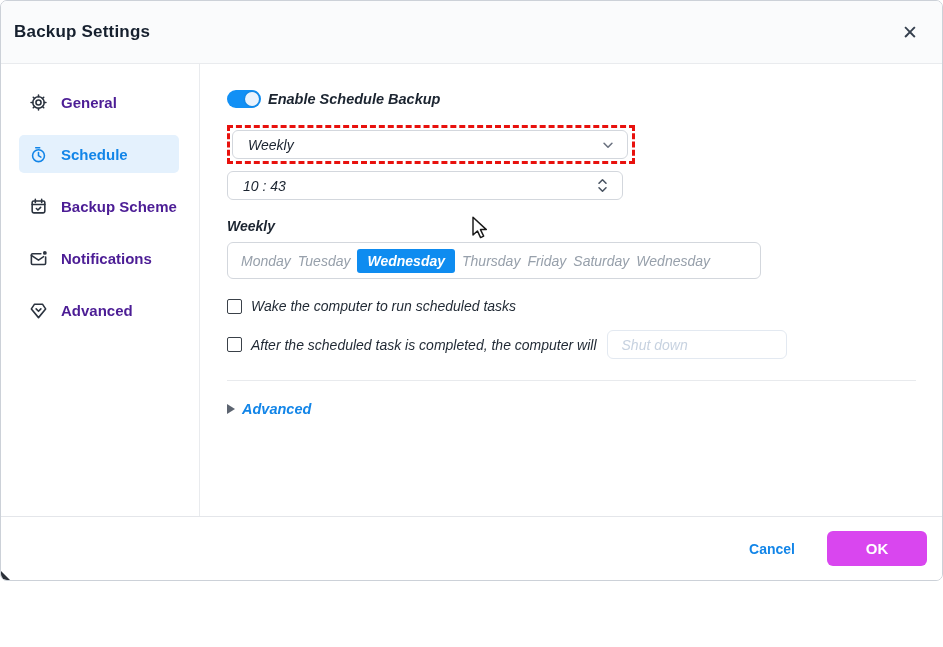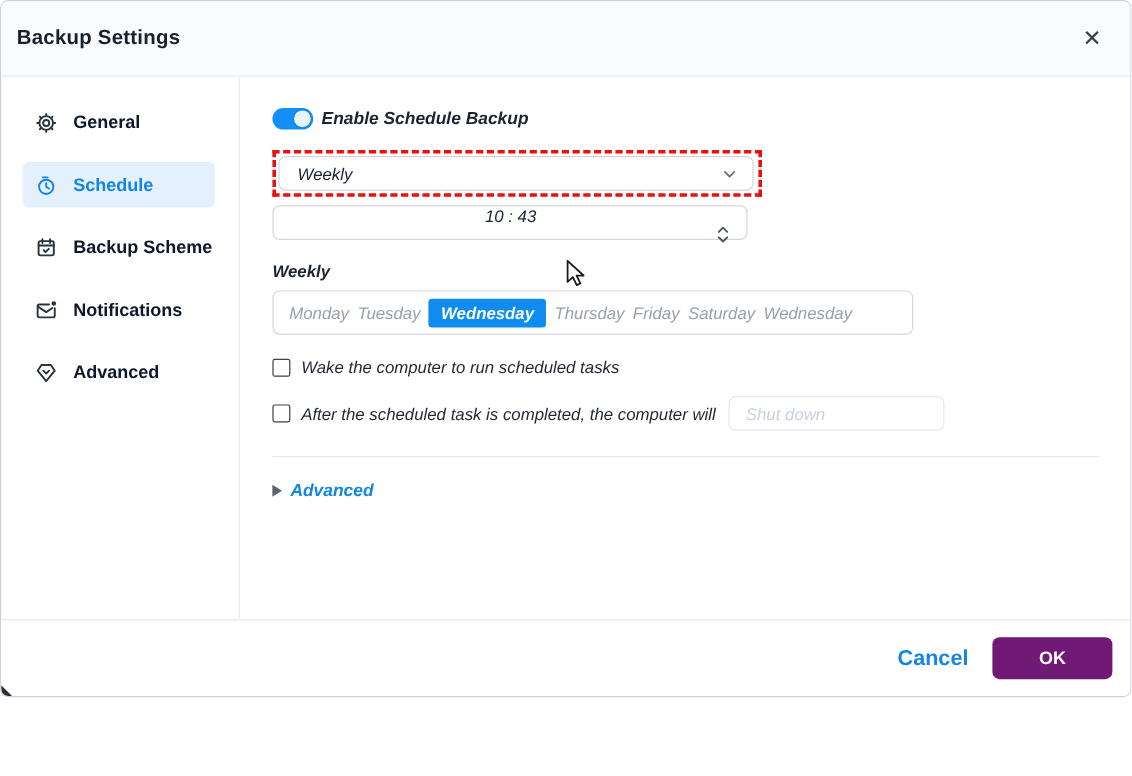--- a/index.html
+++ b/index.html
@@ -25,21 +25,21 @@
 
   
   .body-row { display: flex; height: 520px; }
 
   
   .sidebar { width: 201px; border-right: 1px solid #e9ebee; padding: 19px 20px 0 18px; }
   .side-item {
     display: flex; align-items: center; gap: 13px;
     height: 38px; padding: 0 0 0 10px; margin-bottom: 14px;
     border-radius: 5px; cursor: pointer;
-    font-size: 15px; font-weight: bold; color: #0f172a;
+    font-size: 15px; font-weight: bold; color: #4c1d95;
   }
   .side-item svg { flex: 0 0 auto; }
   .side-item.selected { background: #e4f1fd; color: #1285e8; }
 
   
   .main { position: relative; flex: 1; padding: 25px 26px 0 27px; font-style: italic; }
 
   .toggle-row { display: flex; align-items: center; height: 20px; }
   .toggle {
     position: relative; width: 34px; height: 18px; border-radius: 9px;
@@ -60,21 +60,21 @@
     display: flex; align-items: center; padding: 0 12px 0 15px;
     font-size: 14px; color: #1b2430; background: #fff; cursor: pointer;
   }
   .select-box .chev { margin-left: auto; }
 
   .field-label { margin-top: 11px; font-size: 14px; font-weight: bold; color: #1b2430; }
 
   .time-box {
     margin-top: 7px; width: 396px; height: 29px; border: 1px solid #d3d7dd; border-radius: 6px;
     display: flex; align-items: center; padding: 0 14px 0 15px;
-    font-size: 14px; color: #1b2430; background: #fff; flex-direction: column;
+    font-size: 14px; color: #1b2430; background: #fff;
   }
   .stepper { margin-left: auto; display: flex; flex-direction: column; gap: 1px; cursor: pointer; }
 
   .days-box {
     margin-top: 8px; width: 534px; height: 37px;
     border: 1px solid #d3d7dd; border-radius: 6px;
     display: flex; align-items: center; gap: 7px; padding: 0 13px;
   }
   .day { font-size: 14px; color: #97a0ab; cursor: pointer; white-space: nowrap; }
   .day.selected {
@@ -104,23 +104,23 @@
 
   
   .cursor { position: absolute; left: 270px; top: 152px; pointer-events: none; }
 
   
   .footer {
     position: absolute; left: 0; right: 0; bottom: 0; height: 64px;
     background: #fff; border-top: 1px solid #e4e6ea;
     display: flex; align-items: center; justify-content: flex-end; padding-right: 15px;
   }
-  .cancel-btn { font-size: 18px; font-weight: bold; color: #1285e8; cursor: pointer; margin-right: 20px; }
+  .cancel-btn { font-size: 14px; font-weight: bold; color: #1285e8; cursor: pointer; margin-right: 32px; }
   .ok-btn {
-    width: 100px; height: 35px; background: #701a75; color: #fff;
+    width: 100px; height: 35px; background: #d946ef; color: #fff;
     border: none; border-radius: 6px; font-size: 15px; font-weight: bold;
     font-family: inherit; cursor: pointer;
   }
 
   .corner-artifact {
     position: absolute; left: 0; bottom: 0; width: 0; height: 0;
     border-left: 9px solid #2a2f38; border-top: 9px solid transparent;
   }
 </style>
 </head>

